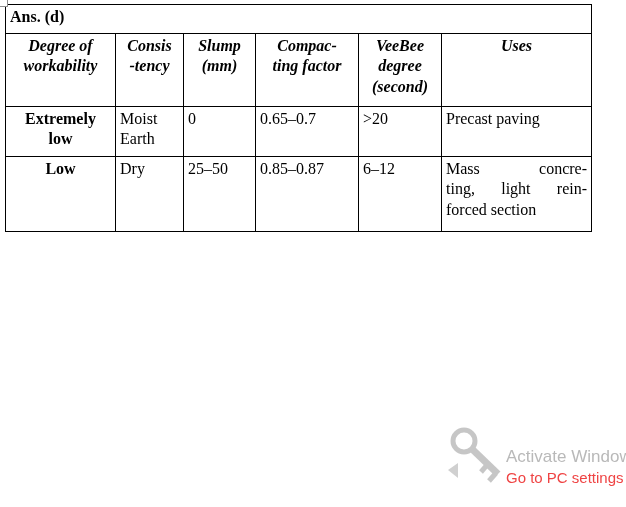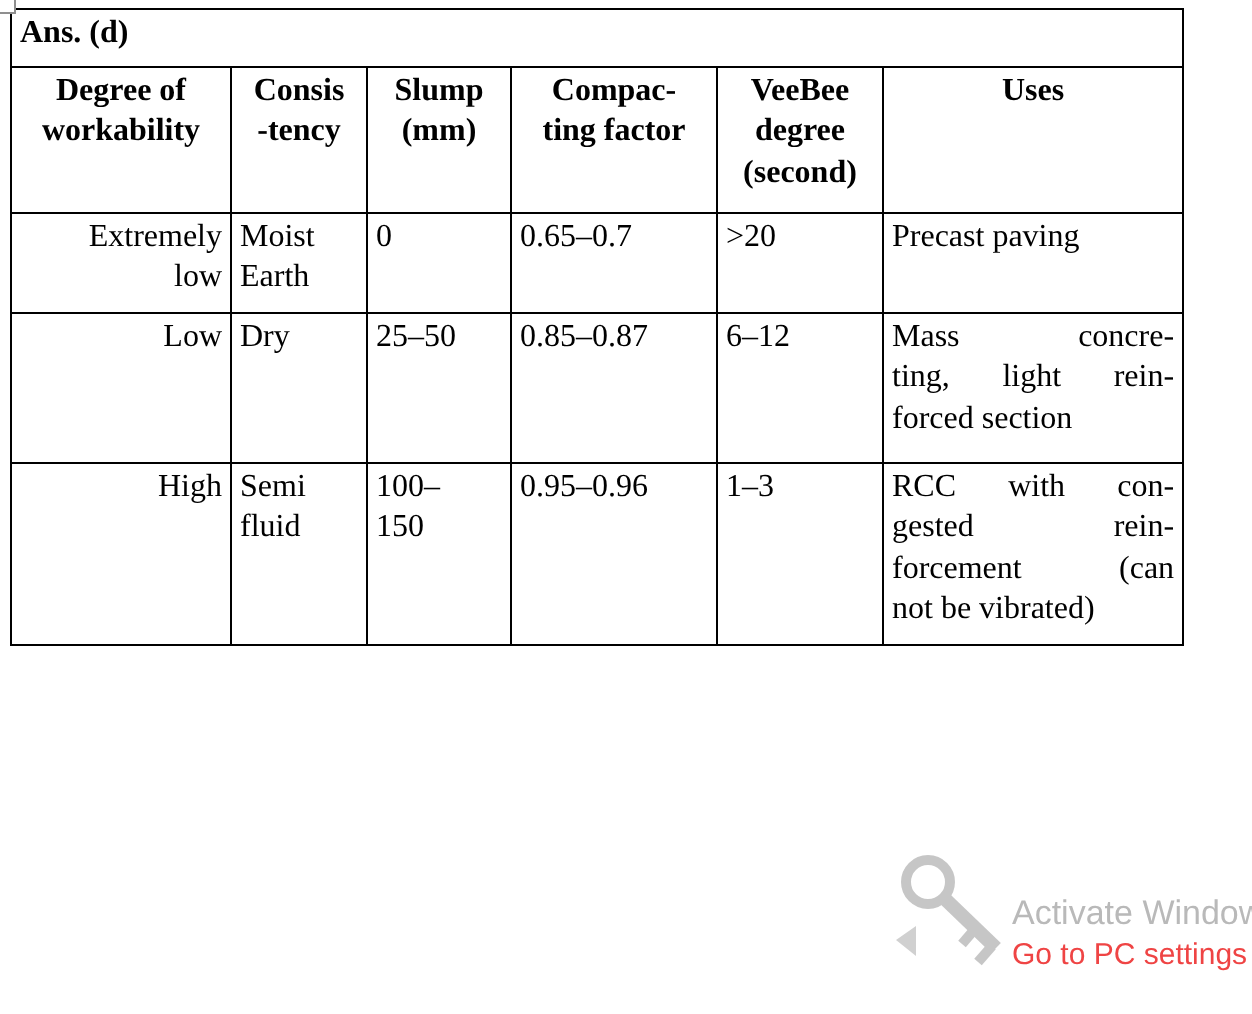--- a/index.html
+++ b/index.html
@@ -42,22 +42,23 @@
     font-weight: bold;
     font-size: 20px;
     line-height: 1.15;
     padding: 1px 4px 0 4px;
     text-align: left;
   }
   th.hdr {
     font-weight: bold;
     text-align: center;
     white-space: pre-line;
+    font-style: italic;
   }
-  td.c-left   { text-align: right;   white-space: pre-line; }
+  td.c-left   { text-align: center;   white-space: pre-line; font-weight: bold; }
   td.c-center { text-align: left; white-space: pre-line; }
   td.c-uses   { text-align: left; }
   .jline       { text-align: justify; text-align-last: justify; }
   .jline.last  { text-align: center;    text-align-last: left; }
   .watermark {
     position: absolute;
     z-index: 2;
     mix-blend-mode: multiply;
     font-family: "Liberation Sans", "DejaVu Sans", sans-serif;
   }
@@ -132,35 +133,20 @@
       <td class="c-center">Dry</td>
       <td class="c-center">25–50</td>
       <td class="c-center">0.85–0.87</td>
       <td class="c-center">6–12</td>
       <td class="c-uses">
             <div class="jline">Mass concre-</div>
             <div class="jline">ting, light rein-</div>
             <div class="jline last">forced section</div>
           </td>
     </tr>
-    <tr style="height:91px">
-      <td class="c-left">High</td>
-      <td class="c-center">Semi
-fluid</td>
-      <td class="c-center">100–
-150</td>
-      <td class="c-center">0.95–0.96</td>
-      <td class="c-center">1–3</td>
-      <td class="c-uses">
-            <div class="jline">RCC with con-</div>
-            <div class="jline">gested rein-</div>
-            <div class="jline">forcement (can</div>
-            <div class="jline last">not be vibrated)</div>
-          </td>
-    </tr>
   </tbody>
     </table>
 
   <div class="watermark">
     <svg class="wm-key" width="64" height="64" viewBox="0 0 64 64">
       <circle cx="21" cy="17" r="11" fill="none" stroke="#bdbdbd" stroke-width="5"></circle>
       <line x1="29" y1="25" x2="55" y2="50" stroke="#bdbdbd" stroke-width="7"></line>
       <line x1="44" y1="41" x2="38" y2="48" stroke="#bdbdbd" stroke-width="5"></line>
       <line x1="53" y1="49" x2="46" y2="57" stroke="#bdbdbd" stroke-width="5"></line>
       <path d="M5 46 L15 39 L15 54 Z" fill="#c8c8c8"></path>

